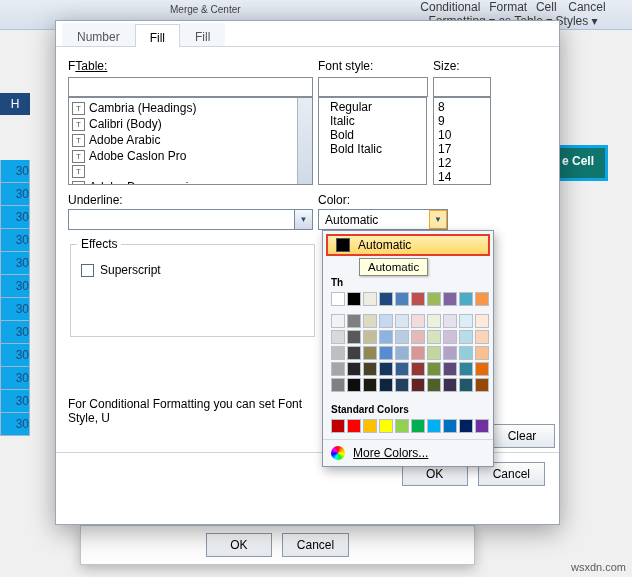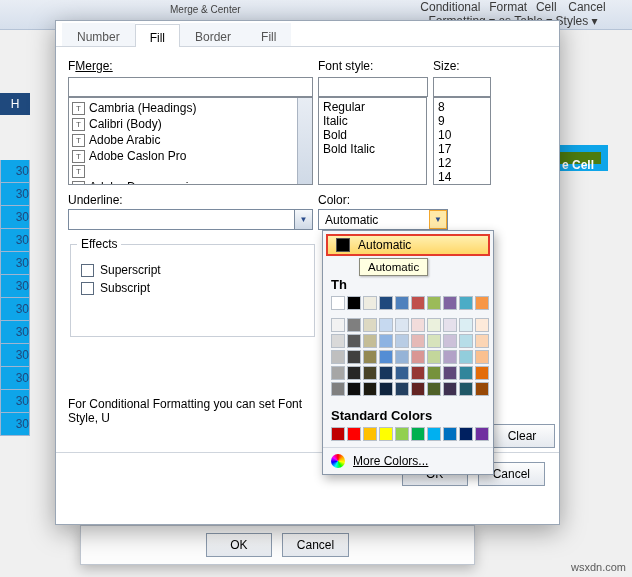--- a/index.html
+++ b/index.html
@@ -1,38 +1,38 @@
 <!DOCTYPE html>
 <html><head>
 <meta charset="utf-8">
 <style>
   * { box-sizing: border-box; font-family: 'Segoe UI', Tahoma, sans-serif; font-size: 12px; }
   body { margin: 0; width: 632px; height: 577px; background: #f0f0f0; overflow: hidden; position: relative; }
   .bg-app { position: absolute; top: 0; left: 0; width: 632px; height: 30px; background: linear-gradient(#e8edf4,#d6dfec); border-bottom: 1px solid #b5c3d6; }
   .bg-ribbon-btn { position:absolute; font-size:10px; color:#444;margin-left:20px; }
   .rowhdr { width: 30px; height: 23px; background: #0ea5e9; border: 1px solid #9fb5d1; border-top: none; text-align: right; line-height: 22px; color: #1f497d; }
-  .celltag { position:absolute; left:548px; top:145px; width:60px; height:26px; background:#4d7c0f; color:#fff; font-weight:bold; text-align:center; line-height:26px; border:7px solid #0ea5e9;}
+  .celltag { position:absolute; left:548px; top:145px; width:60px; height:36px; background:#0f766e; color:#fff; font-weight:bold; text-align:center; line-height:26px; border:3px solid #0ea5e9;}
   .toolbar-text { position:absolute; font-size:10.5px; color:#3b3b3b; text-align:center;}
 
   
   .dlg { position:absolute; left:55px; top:20px; width:505px; height:505px; background:#fff; border:1px solid #9aa6b5; box-shadow:0 6px 24px rgba(0,0,0,.35); }
   .dlg-title { height:28px; background:linear-gradient(#fdfdfe,#f2f4f7); border-bottom:1px solid #d4d9e0; padding:6px 10px; font-size:12px; display:flex; justify-content:space-between; align-items:center;}
   .dlg-title .x { font-family:Arial; font-size:14px; color:#666;}
   .tabs { height:26px; border-bottom:1px solid #cfd5dd; padding-left:6px; display:flex; gap:0; }
   .tab { padding:6px 14px 4px; border:1px solid transparent; border-bottom:none; color:#555; background:#f3f6fa; margin-top:2px;}
   .tab.active { background:#fff; border-color:#cfd5dd; position:relative; top:1px; color:#000;}
   .dlg-body { position:relative; padding:10px 12px 0; height:405px; }
   .lbl { color:#000; margin-bottom:3px;}
   .inset { border:1px solid #848c96; background:#fff; }
   .fontname { position:absolute; left:12px; top:30px; width:245px; height:20px;}
   .fontlist { position:absolute; left:12px; top:50px; width:245px; height:88px; overflow:hidden; padding:2px 3px;}
   .fontlist div { display:flex; align-items:center; gap:4px; padding:1px 0;}
   .fi { display:inline-block; width:13px; height:13px; border:1px solid #7a7a7a; background:#fff; font-size:8px; text-align:center; line-height:11px; color:#555;}
   .fontstyle { position:absolute; left:262px; top:30px; width:110px; height:20px;}
-  .fontstylelist { position:absolute; left:262px; top:50px; width:109px; height:88px; padding:2px 4px;}
+  .fontstylelist { position:absolute; left:262px; top:50px; width:109px; height:88px; padding:2px 11px;}
   .sizebox { position:absolute; left:377px; top:30px; width:58px; height:20px;}
   .sizelist { position:absolute; left:377px; top:50px; width:58px; height:88px; padding:2px 4px;}
   .underline-lbl { position:absolute; left:12px; top:146px;}
   .underline-sel { position:absolute; left:12px; top:162px; width:245px; height:21px; display:flex;}
   .combo { display:flex; border:1px solid #7a8a9e;}
   .combo .txt { flex:1; padding:3px 6px; background:#fff;}
   .combo .arrow { width:18px; background:linear-gradient(#f5f8fb,#cfd9e6); border-left:1px solid #7a8a9e; display:flex; align-items:center; justify-content:center; font-size:8px; color:#2a4c8b;}
   .combo.hot .arrow { background:#ffe9a8; border:1px solid #f2a72e; }
   .color-lbl { position:absolute; left:262px; top:146px;}
   .color-sel { position:absolute; left:262px; top:162px; width:130px; height:21px;}
@@ -43,21 +43,21 @@
   .cb .box.checked::after { content:"■"; font-size:8px; color:#1a4d8f;}
   .note { position:absolute; left:12px; top:350px; width:240px; color:#000;}
   .winbtn { min-width:66px; height:24px; background:linear-gradient(#fdfdfd,#e5e9ef); border:1px solid #8c9bae; color:#000; padding:0 14px;}
   .dlg-footer { height:42px; border-top:1px solid #cfd5dd; display:flex; justify-content:flex-end; align-items:center; gap:10px; padding-right:14px;}
 
   
   .flyout { position:absolute; left:322px; top:230px; width:172px; background:#f4f6f9; border:1px solid #8a97a8; box-shadow:2px 4px 10px rgba(0,0,0,.3);}
   .auto-row { margin:3px; height:22px; border:2px solid #e43b2c; background:linear-gradient(#fff0b0,#ffd768); display:flex; align-items:center; gap:8px; padding:0 8px; color:#000;}
   .auto-row .sw { width:14px; height:14px; background:#000; border:1px solid #555;}
   .tooltip { position:absolute; left:36px; top:27px; background:#ffffe1; border:1px solid #8a8a7a; padding:2px 8px; font-size:11.5px; box-shadow:1px 1px 2px rgba(0,0,0,.25);}
-  .section-lbl { padding:6px 8px 2px; font-weight:bold; font-size:13px; }
+  .section-lbl { padding:6px 8px 2px; font-weight:bold; font-size:10px; }
   .grid { display:grid; grid-template-columns:repeat(10,14px); gap:2px; padding:2px 8px 6px;}
   .sw { width:14px; height:14px; border:1px solid #b7bfc9;}
   .more { display:flex; align-items:flex-end; gap:8px; padding:6px 8px; border-top:1px solid #d3d8e0;}
   .more .ball { width:14px; height:14px; border-radius:50%; background:conic-gradient(red,orange,yellow,lime,cyan,blue,magenta,red);}
   .more u { cursor:pointer; }
 
   
   .behind-footer { position:absolute; left:80px; top:525px; width:395px; height:40px; background:#fdfdfd; border:1px solid #bfc6d0; display:flex; justify-content:center; align-items:center; gap:10px; box-shadow:0 4px 12px rgba(0,0,0,.25);}
 
   .wm { position:absolute; right:6px; bottom:4px; font-size:11px; color:#5b5b5b;}
@@ -97,26 +97,25 @@
 
 <div class="behind-footer">
   <button class="winbtn">OK</button>
   <button class="winbtn">Cancel</button>
 </div>
 
 <div class="dlg">
   <div class="tabs" id="tabstrip">
       <div class="tab">Number</div>
       <div class="tab active">Fill</div>
-      <div class="tab">Border</div>
       <div class="tab">Fill</div>
     </div>
   <div class="dlg-body">
 
-    <div class="lbl" style="position:absolute; left:12px; top:12px">F<u style="display:inline">Merge:</u></div>
+    <div class="lbl" style="position:absolute; left:12px; top:12px">F<u style="display:inline">Table:</u></div>
     <input class="inset fontname" value="" style="">
     <div class="inset fontlist" id="fontlist">
       <div class="scroll-thumb" style="top:0;height:88px"></div>
     <div>
           <span class="fi">T</span>
           <span>Cambria (Headings)</span>
         </div>
         <div>
           <span class="fi">T</span>
           <span>Calibri (Body)</span>
@@ -168,24 +167,20 @@
     <div class="combo hot color-sel">
       <div class="txt">Automatic</div>
       <div class="arrow">▼</div>
     </div>
 
     <fieldset class="effects">
       <legend>Effects</legend>
       <div class="cb">
           <span class="box"></span>
           <span>Superscript</span>
-        </div>
-      <div class="cb">
-          <span class="box"></span>
-          <span>Subscript</span>
         </div>
     </fieldset>
 
     <div class="note">For Conditional Formatting you can set Font Style, U</div>
 
     <button class="winbtn" style="position:absolute; right:4px; bottom:4px">Clear</button>
   </div>
   <div class="dlg-footer">
     <button class="winbtn">OK</button>
     <button class="winbtn">Cancel</button>

